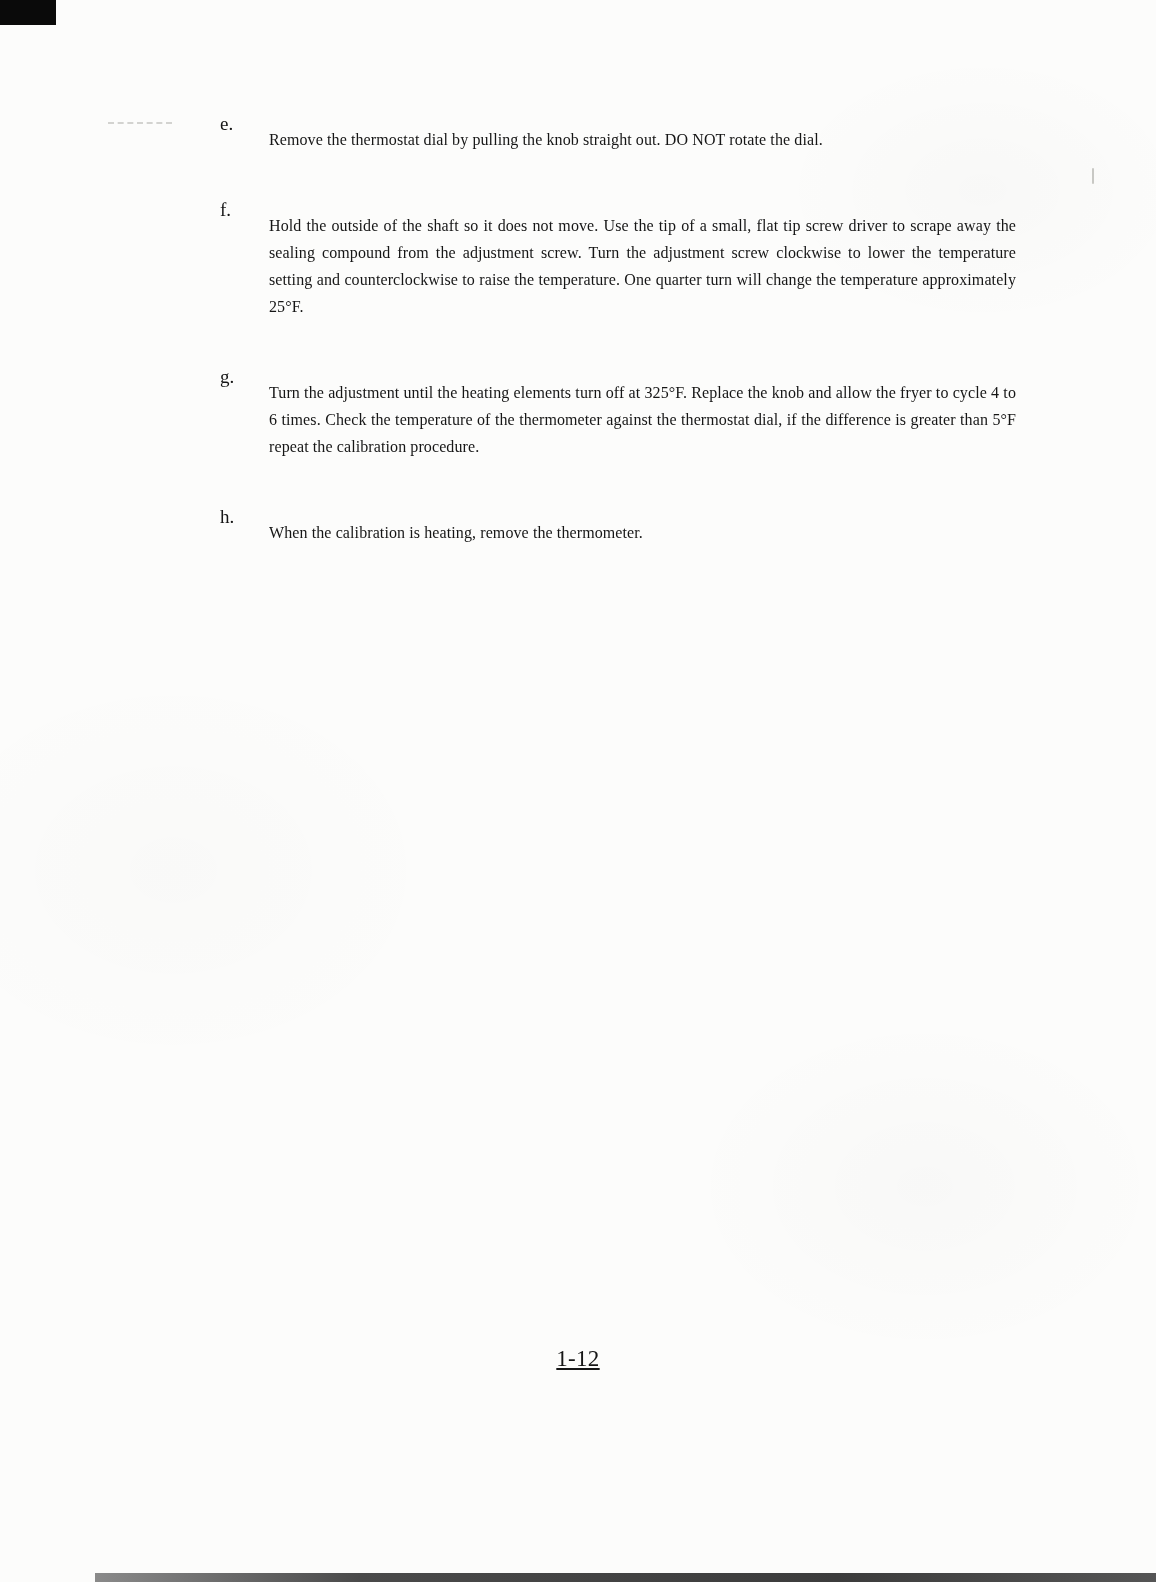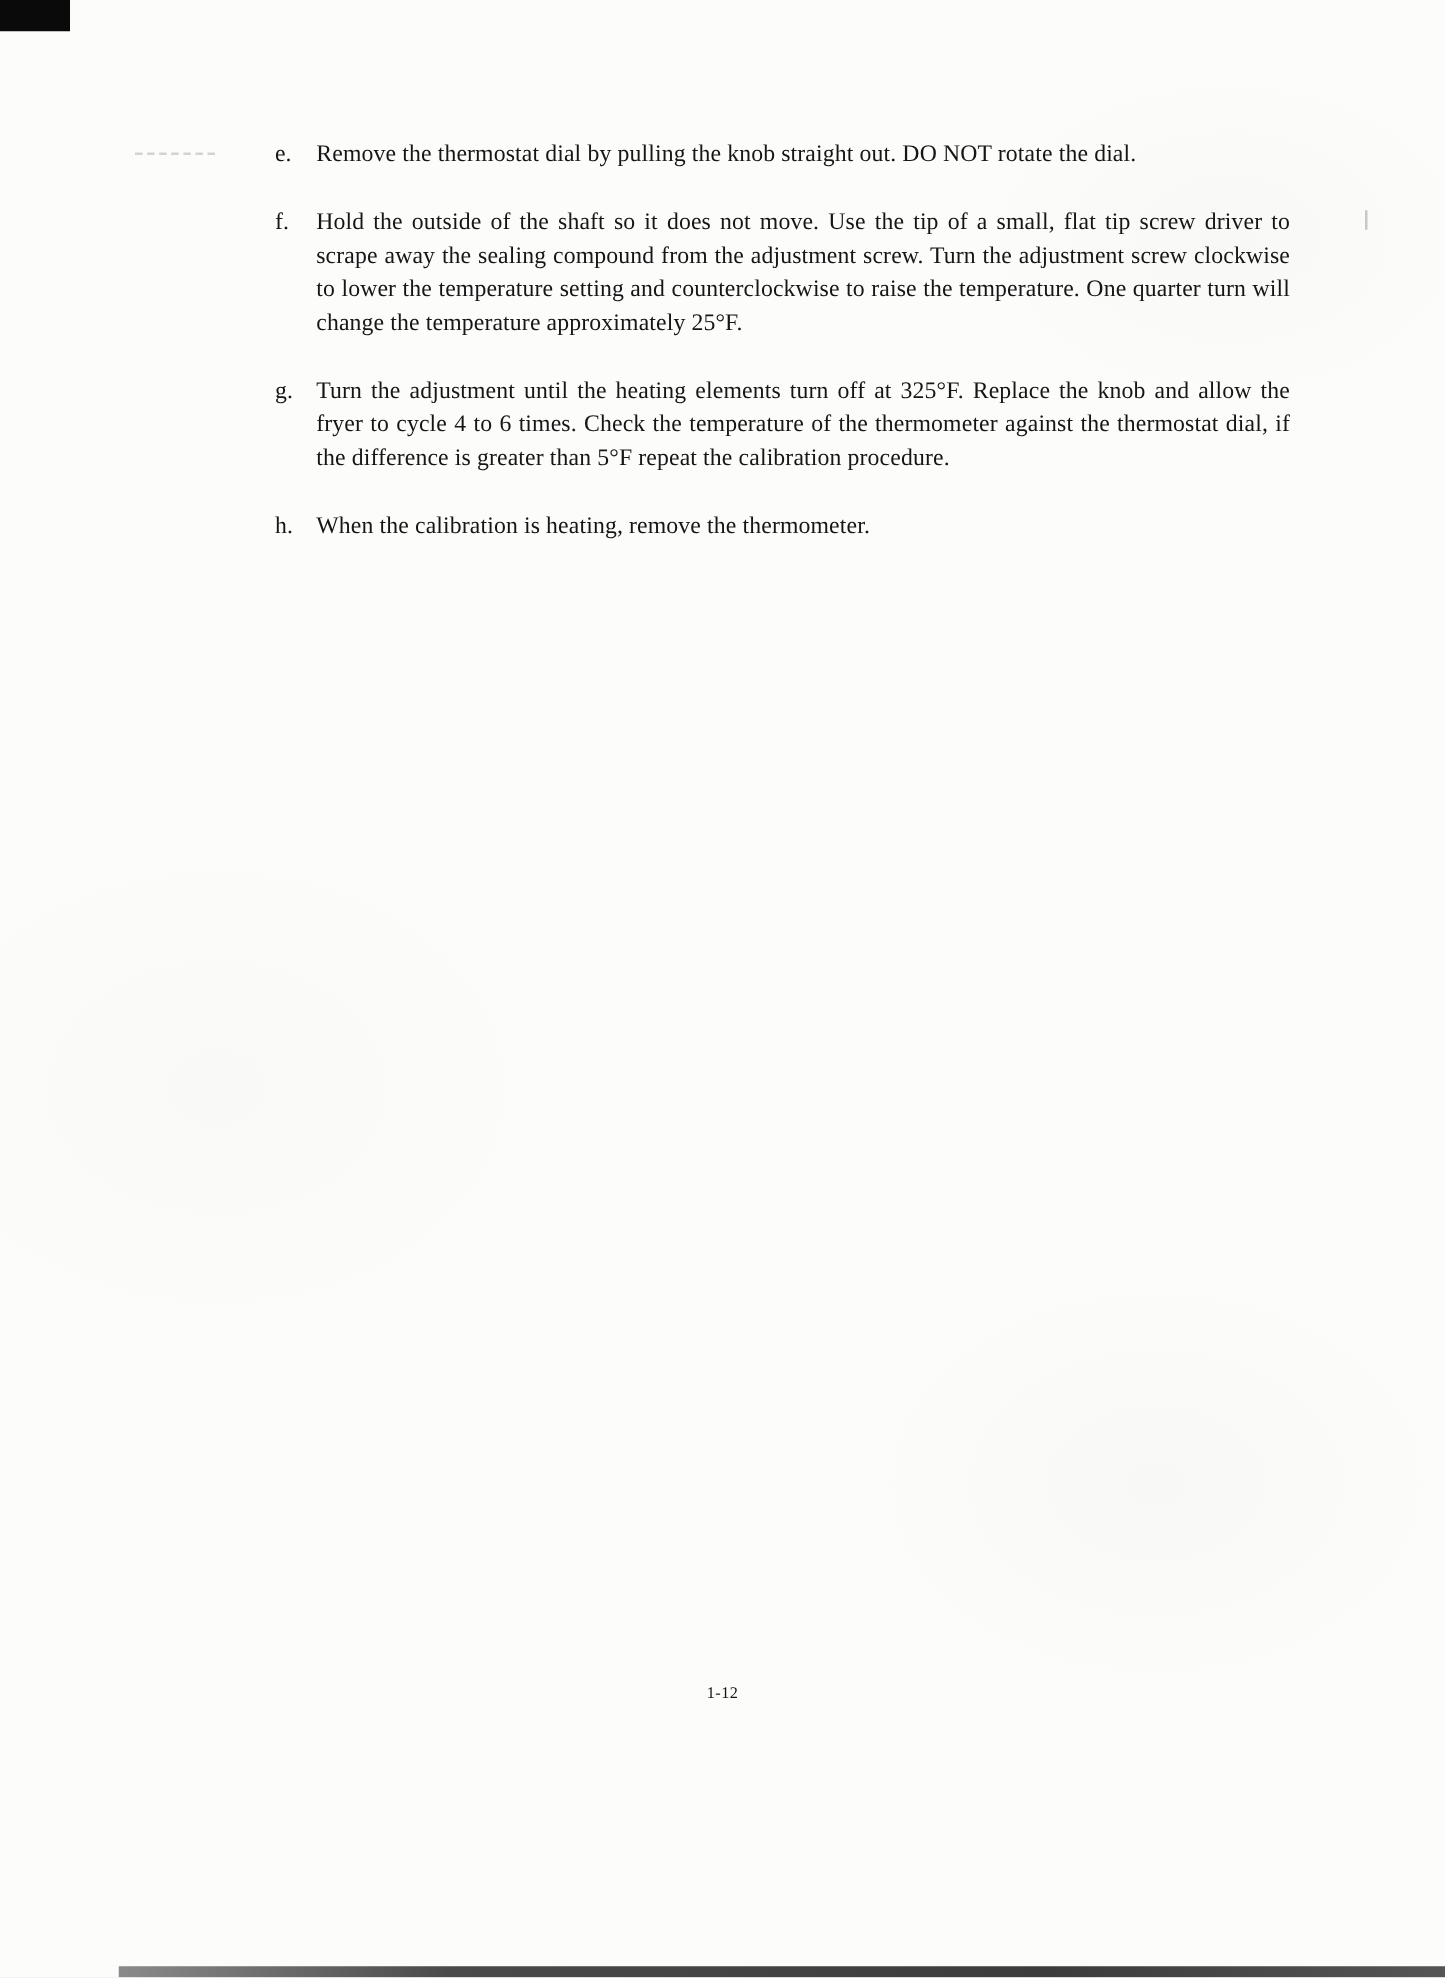--- a/index.html
+++ b/index.html
@@ -68,38 +68,39 @@
     align-items: flex-start;
     margin-bottom: 27px;
   }
   .letter {
     flex: 0 0 33px;
     font-size: 19px;
     line-height: 27px;
   }
   .text {
     flex: 1 1 auto;
-    margin: 0;
-    font-size: 19px;
+    margin: 16px;
+    font-size: 16px;
     line-height: 27px;
     text-align: justify;
     letter-spacing: 0.1px;
   }
   .list-item.no-justify .text {
     text-align: left;
   }
 
   .page-number {
     position: absolute;
     top: 1346px;
     left: 0;
     width: 100%;
     text-align: center;
-    font-size: 13px;
+    font-size: 23px;
     letter-spacing: 0.3px;
+    text-decoration: underline;
   }
 </style>
 </head>
 <body>
 
 <div class="page">
 
   <div class="artifact top-left-mark"></div>
   <div class="artifact left-dashes"></div>
   <div class="artifact right-speck"></div>

